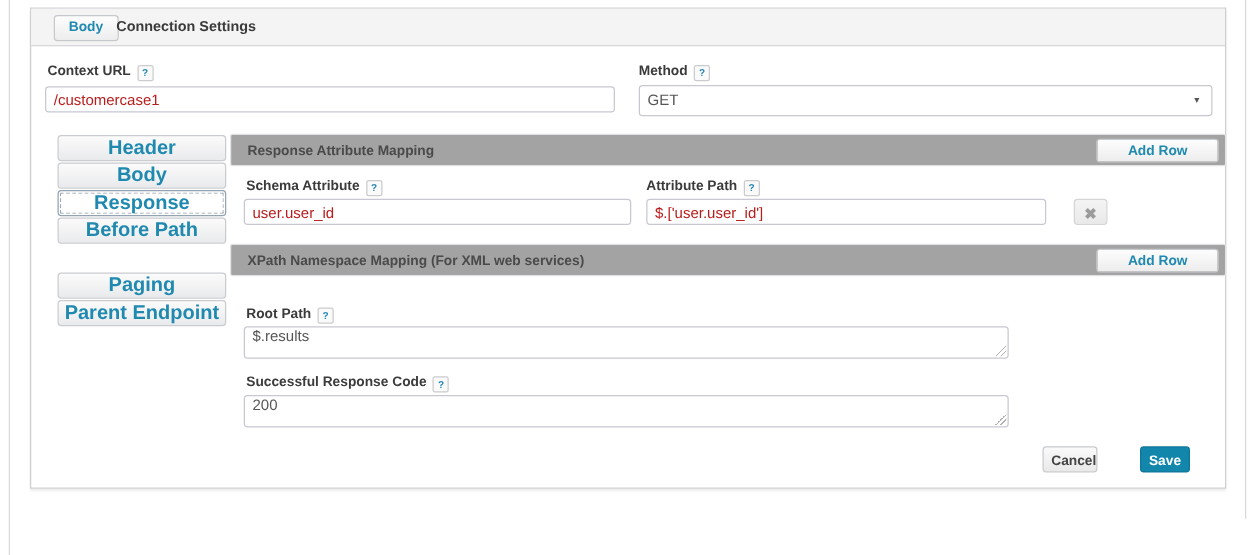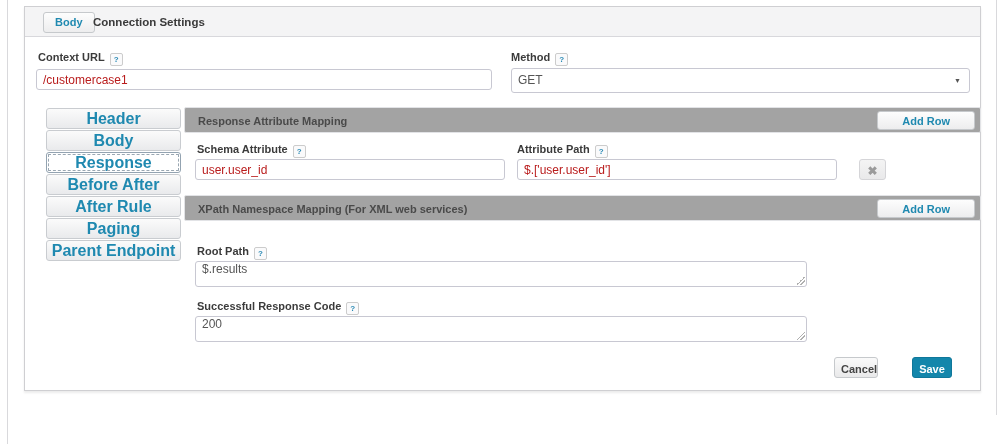--- a/index.html
+++ b/index.html
@@ -79,22 +79,21 @@
       <span>Method</span><span class="help-icon">?</span>
     </div>
     <div class="select-box" style="left:486px;top:61px;width:445px;">
       <span>GET</span>
       <span class="select-caret">▼</span>
     </div>
 
     <div class="tab" style="top:101px;">Header</div>
     <div class="tab active" style="top:145px;">Response</div>
     <div class="tab" style="top:123px;">Body</div>
-    <div class="tab" style="top:167px;">Before After</div>
-    <div class="tab" style="top:189px;">After Rule</div>
+    <div class="tab" style="top:167px;">Before Path</div>
     <div class="tab" style="top:211px;">Paging</div>
     <div class="tab" style="top:233px;">Parent Endpoint</div>
 
     <div class="section-bar" style="top:100px;">
       <div class="section-title">Response Attribute Mapping</div>
       <button class="add-row-btn">Add Row</button>
     </div>
 
     <div class="field-label" style="left:172px;top:136px;">
       <span>Schema Attribute</span><span class="help-icon">?</span>

